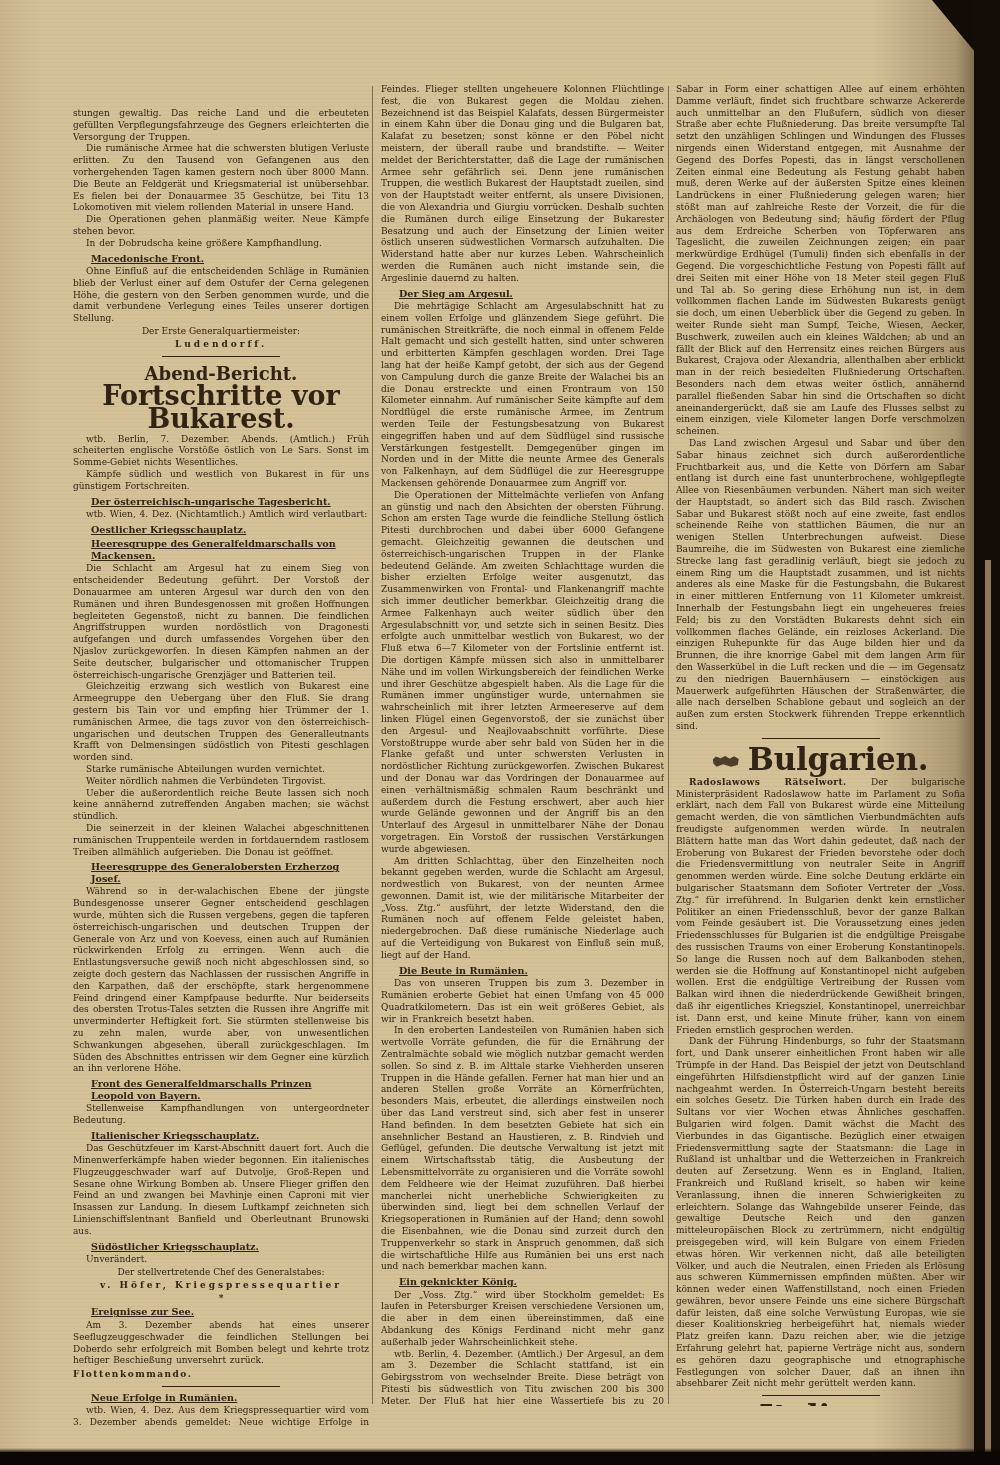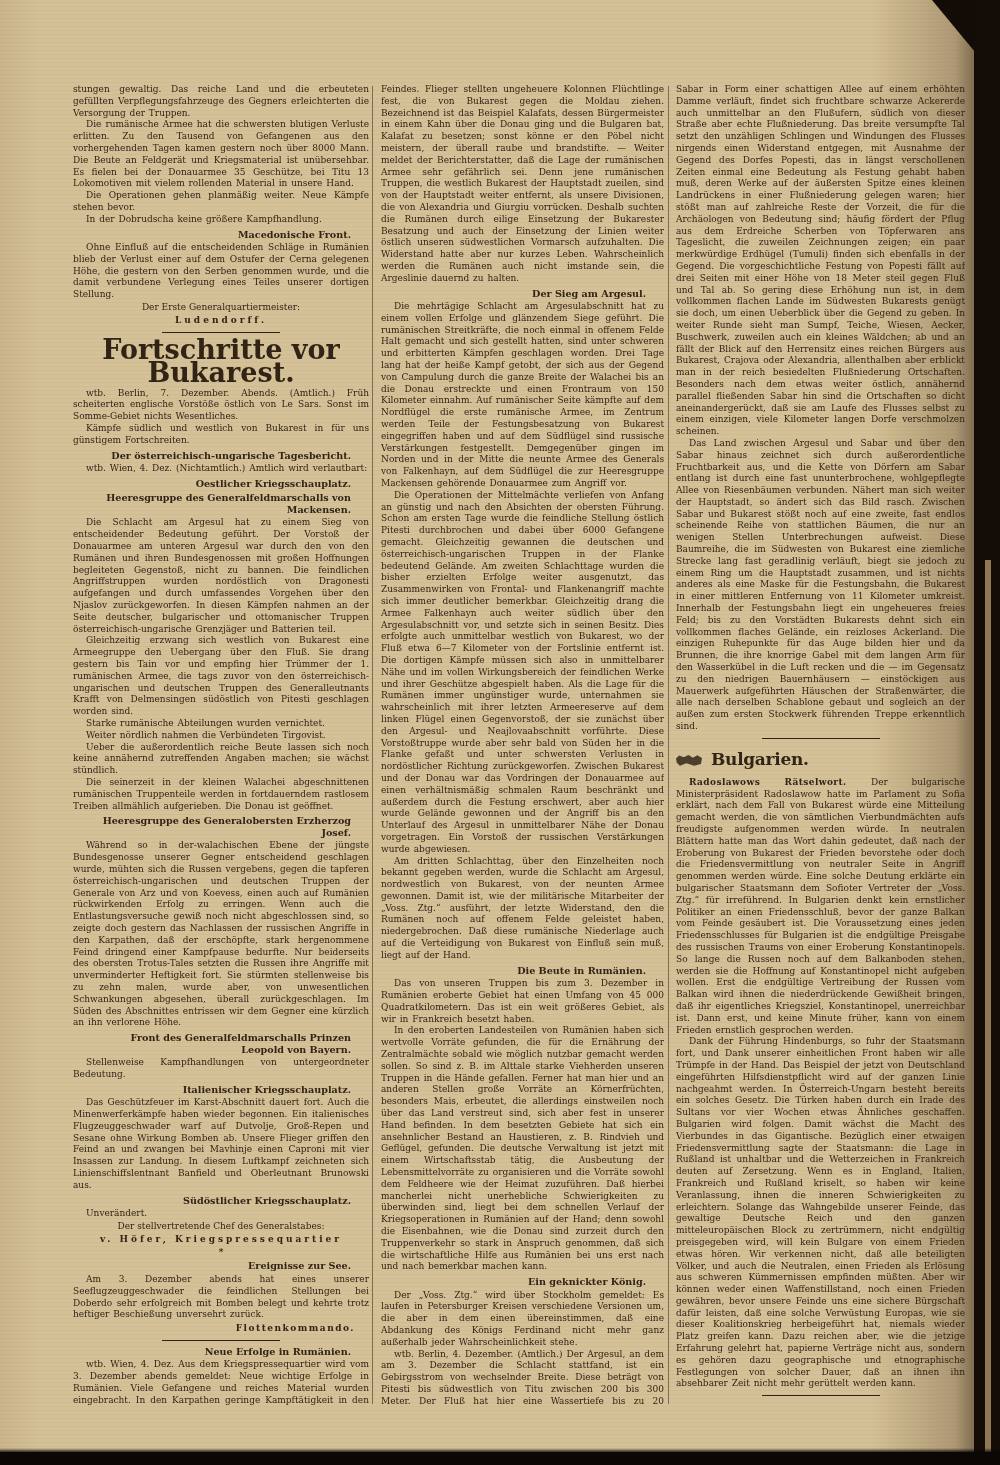--- a/index.html
+++ b/index.html
@@ -28,33 +28,33 @@
   .bottom-band::before{content:"";position:absolute;left:0;top:-4px;width:100%;height:4px;
     background:linear-gradient(to bottom, rgba(10,7,4,0) , rgba(10,7,4,.8));}
 
   .colrule{position:absolute;top:86px;height:1318px;width:1px;background:rgba(55,38,20,.55);}
   .rule-1{left:372px;} .rule-2{left:668px;}
 
   .col{
     position:absolute;top:84px;height:1322px;overflow:hidden;
     color:#312416;font-size:9px;line-height:11.8px;text-align:justify;
   }
-  .col-1{left:73px;width:296px;}
+  .col-1{left:73px;width:296px;margin-top:24px;}
   .col-2{left:381px;width:283px;}
   .col-3{left:676px;width:289px;}
 
   .p{margin:0;text-indent:13px;word-spacing:1px;}
   .p.noindent{text-indent:0;}
-  .h3{font-weight:bold;text-align:right;text-indent:0;margin:3px 18px 2px;font-size:9.6px;line-height:11.5px;}
+  .h3{font-weight:bold;text-align:left;text-indent:0;margin:3px 18px 2px;font-size:9.6px;line-height:11.5px;text-decoration:underline;}
   .h2{font-weight:bold;text-align:center;text-indent:0;font-size:18px;line-height:21px;margin:6px 0 0;}
   .h2b{font-weight:bold;text-align:center;text-indent:0;font-size:27px;line-height:23px;margin:0 0 4px;}
-  .h1{font-weight:bold;text-align:left;text-indent:0;font-size:17px;line-height:30px;margin:4px 0 3px;letter-spacing:-0.3px;}
+  .h1{font-weight:bold;text-align:center;text-indent:0;font-size:31px;line-height:30px;margin:4px 0 3px;letter-spacing:-0.3px;}
   .sig{text-align:center;text-indent:0;margin:1px 0;}
   .sigsp{text-align:center;text-indent:0;font-weight:bold;letter-spacing:3px;margin:1px 0 2px;}
-  .sigright{text-align:right;text-indent:0;font-weight:bold;letter-spacing:1.5px;padding-right:14px;margin:2px 0;}
+  .sigright{text-align:left;text-indent:0;font-weight:bold;letter-spacing:1.5px;padding-right:14px;margin:2px 0;}
   .ruleblk{width:118px;border-top:1.5px solid #2e2114;margin:5px auto 5px;height:0;}
   .star{text-align:center;text-indent:0;font-weight:bold;margin:0;line-height:10px;}
   .lead{font-weight:bold;letter-spacing:.4px;}
   .ornament{display:inline-block;width:26px;height:12px;background:#2a1d12;opacity:.8;
     vertical-align:middle;margin-right:9px;
     clip-path:polygon(0 35%,12% 10%,30% 25%,48% 5%,65% 28%,82% 8%,100% 30%,96% 80%,70% 95%,40% 75%,15% 95%,3% 70%);}
 </style>
 </head>
 <body>
 
@@ -70,20 +70,21 @@
 <div class="col col-1" id="col-0">
     <div class="p noindent">stungen gewaltig. Das reiche Land und die erbeuteten gefüllten Verpflegungsfahrzeuge des Gegners erleichterten die Versorgung der Truppen.</div>
     <div class="p">Die rumänische Armee hat die schwersten blutigen Verluste erlitten. Zu den Tausend von Gefangenen aus den vorhergehenden Tagen kamen gestern noch über 8000 Mann. Die Beute an Feldgerät und Kriegsmaterial ist unübersehbar. Es fielen bei der Donauarmee 35 Geschütze, bei Titu 13 Lokomotiven mit vielem rollenden Material in unsere Hand.</div>
     <div class="p">Die Operationen gehen planmäßig weiter. Neue Kämpfe stehen bevor.</div>
     <div class="p">In der Dobrudscha keine größere Kampfhandlung.</div>
     <div class="h3">Macedonische Front.</div>
     <div class="p">Ohne Einfluß auf die entscheidenden Schläge in Rumänien blieb der Verlust einer auf dem Ostufer der Cerna gelegenen Höhe, die gestern von den Serben genommen wurde, und die damit verbundene Verlegung eines Teiles unserer dortigen Stellung.</div>
     <div class="sig">Der Erste Generalquartiermeister:</div>
     <div class="sigsp">Ludendorff.</div>
     <div class="ruleblk"></div>
+    <div class="h2">Abend-Bericht.</div>
     <div class="h2b">Fortschritte vor Bukarest.</div>
     <div class="p">wtb. Berlin, 7. Dezember. Abends. (Amtlich.) Früh scheiterten englische Vorstöße östlich von Le Sars. Sonst im Somme-Gebiet nichts Wesentliches.</div>
     <div class="p">Kämpfe südlich und westlich von Bukarest in für uns günstigem Fortschreiten.</div>
     <div class="h3">Der österreichisch-ungarische Tagesbericht.</div>
     <div class="p">wtb. Wien, 4. Dez. (Nichtamtlich.) Amtlich wird verlautbart:</div>
     <div class="h3">Oestlicher Kriegsschauplatz.</div>
     <div class="h3">Heeresgruppe des Generalfeldmarschalls von Mackensen.</div>
     <div class="p">Die Schlacht am Argesul hat zu einem Sieg von entscheidender Bedeutung geführt. Der Vorstoß der Donauarmee am unteren Argesul war durch den von den Rumänen und ihren Bundesgenossen mit großen Hoffnungen begleiteten Gegenstoß, nicht zu bannen. Die feindlichen Angriffstruppen wurden nordöstlich von Dragonesti aufgefangen und durch umfassendes Vorgehen über den Njaslov zurückgeworfen. In diesen Kämpfen nahmen an der Seite deutscher, bulgarischer und ottomanischer Truppen österreichisch-ungarische Grenzjäger und Batterien teil.</div>
     <div class="p">Gleichzeitig erzwang sich westlich von Bukarest eine Armeegruppe den Uebergang über den Fluß. Sie drang gestern bis Tain vor und empfing hier Trümmer der 1. rumänischen Armee, die tags zuvor von den österreichisch-ungarischen und deutschen Truppen des Generalleutnants Krafft von Delmensingen südöstlich von Pitesti geschlagen worden sind.</div>
     <div class="p">Starke rumänische Abteilungen wurden vernichtet.</div>

